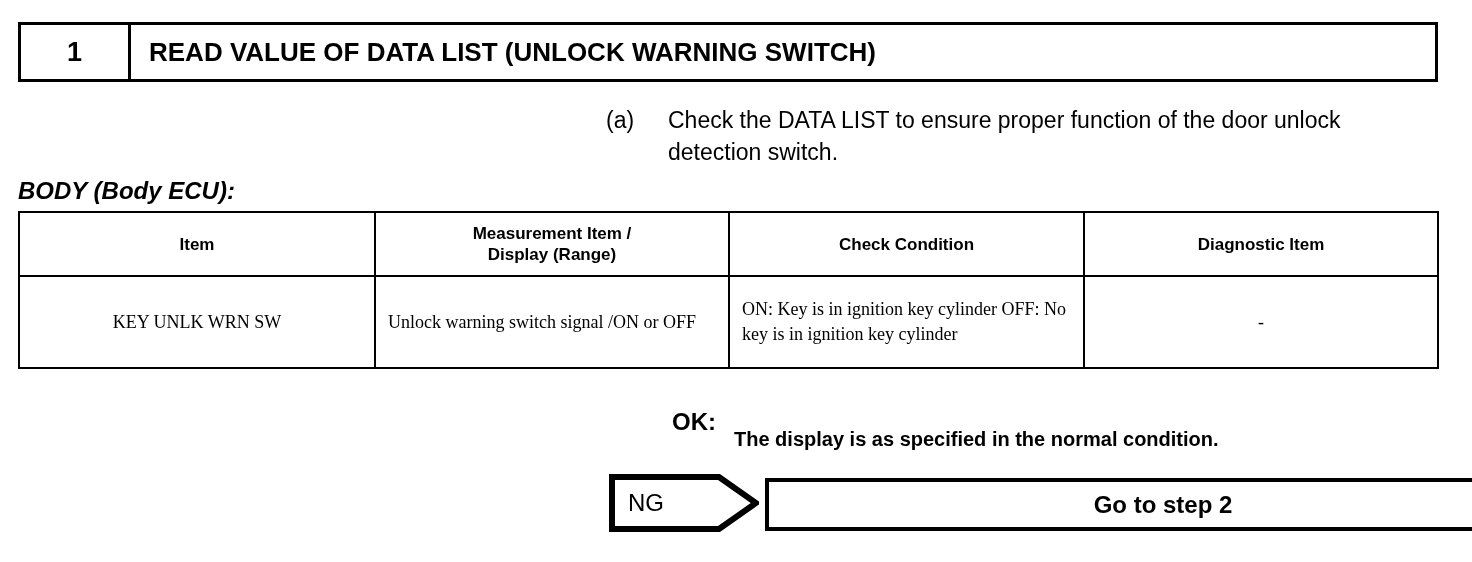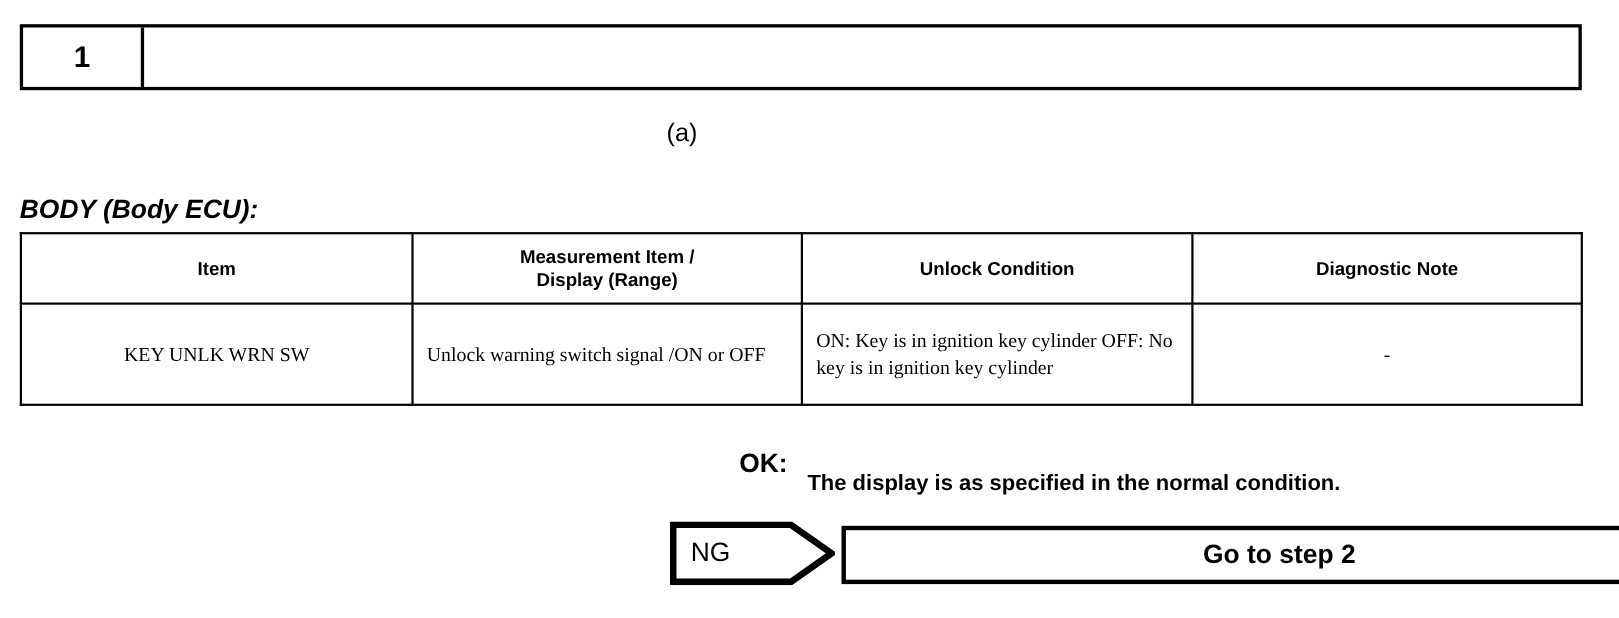--- a/index.html
+++ b/index.html
@@ -179,44 +179,48 @@
     font-weight: bold;
   }
 </style>
 </head>
 <body>
 
 <div class="step-header">
   <div class="step-number-cell">
     <span class="step-number">1</span>
   </div>
+  <div class="step-title-cell">
+    <span class="step-title">READ VALUE OF DATA LIST (UNLOCK WARNING SWITCH)</span>
+  </div>
 </div>
 
 <div class="instruction">
   <span class="instruction-marker">(a)</span>
+  <span class="instruction-text">Check the DATA LIST to ensure proper function of the door unlock detection switch.</span>
 </div>
 
 <div class="body-label">BODY (Body ECU):</div>
 
 <table class="data-table">
   <colgroup>
     <col class="col-item">
     <col class="col-meas">
     <col class="col-normal">
     <col class="col-note">
   </colgroup>
   <thead>
     <tr>
       <th>Item</th>
       <th>
         <span class="hdr-line2">Measurement Item /</span>
         <span class="hdr-line2">Display (Range)</span>
       </th>
-      <th>Unlock Condition</th>
-      <th>Diagnostic Note</th>
+      <th>Check Condition</th>
+      <th>Diagnostic Item</th>
     </tr>
   </thead>
   <tbody>
     <tr>
       <td class="cell-center">KEY UNLK WRN SW</td>
       <td class="cell-left">Unlock warning switch signal /ON or OFF</td>
       <td class="cell-left">ON: Key is in ignition key cylinder OFF: No key is in ignition key cylinder</td>
       <td class="cell-center">-</td>
     </tr>
   </tbody>

